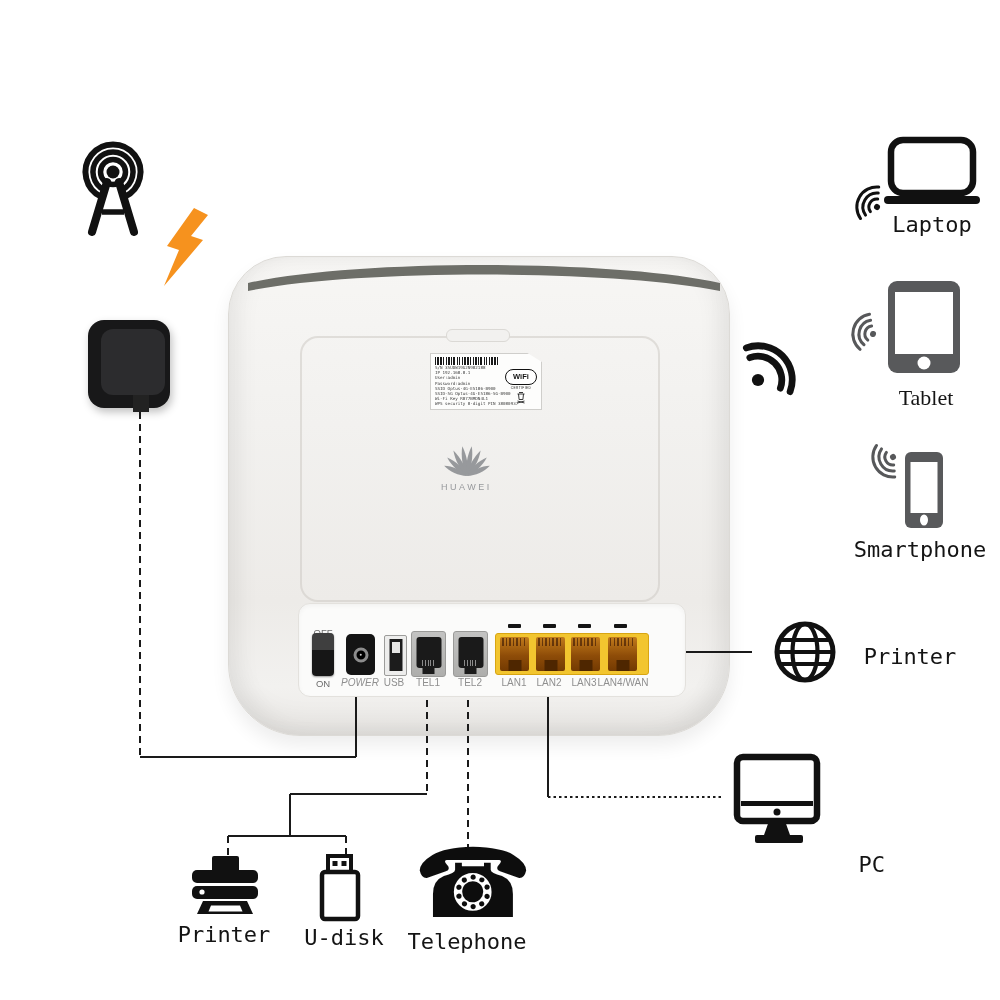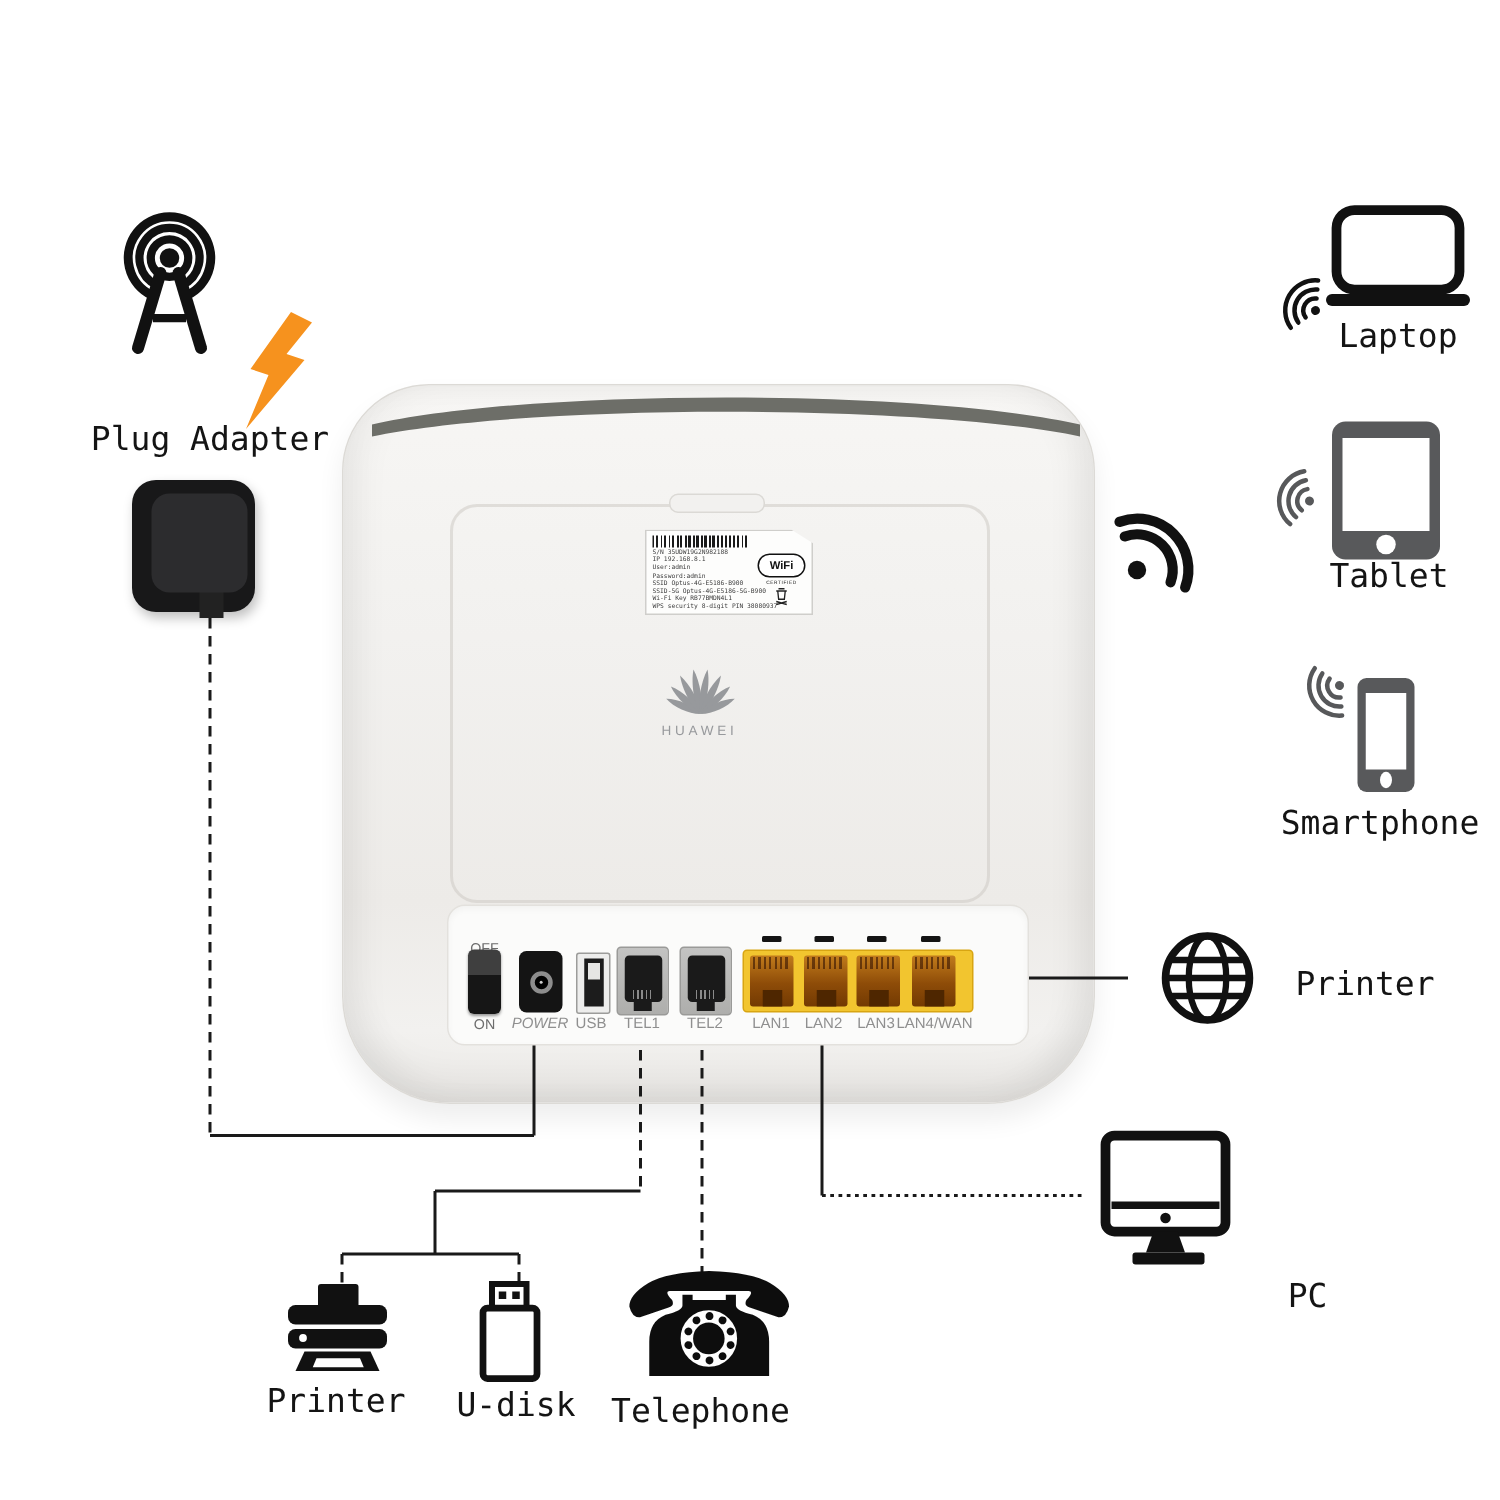--- a/index.html
+++ b/index.html
@@ -169,21 +169,20 @@
       <path d="M41,62 L26,112"></path>
       <path d="M53,62 L68,112"></path>
     </g>
     <path d="M36,92 L58,92" stroke="#111" stroke-width="5.5"></path>
   </svg>
 
   <svg class="abs" style="left:158px;top:206px;" width="56" height="84">
     <polygon points="36,2 50,9 33,30 45,34 6,80 21,44 9,40" fill="#f6921e"></polygon>
   </svg>
 
-  <div class="dev-label" style="left:50px;top:281px;width:180px;">Plug Adapter</div>
   <div class="abs adapter">
     <div class="stub"></div>
     <div class="face"></div>
   </div>
 
   <svg class="abs" style="left:845px;top:133px;" width="145" height="102">
     <rect x="46" y="7" width="82" height="53" rx="12" stroke="#111" stroke-width="6.5" fill="#fff"></rect>
     <rect x="39" y="63" width="96" height="8" rx="4" fill="#111"></rect>
     <g transform="translate(32,74) rotate(30)" stroke="#111" stroke-width="3" fill="none" stroke-linecap="round">
       <circle cx="0" cy="0" r="3" fill="#111" stroke="none"></circle>
@@ -198,21 +197,21 @@
     <rect x="43" y="13" width="72" height="92" rx="9" fill="#58595b"></rect>
     <rect x="50" y="24" width="58" height="62" fill="#fff"></rect>
     <circle cx="79" cy="95" r="6.5" fill="#fff"></circle>
     <g transform="translate(28,66) rotate(15)" stroke="#57585a" stroke-width="3" fill="none" stroke-linecap="round">
       <circle cx="0" cy="0" r="3" fill="#57585a" stroke="none"></circle>
       <path d="M-3.4,-7.3 A8,8 0 0 0 -3.4,7.3"></path>
       <path d="M-5.9,-12.7 A14,14 0 0 0 -5.9,12.7"></path>
       <path d="M-8.5,-18.2 A20,20 0 0 0 -8.5,18.2"></path>
     </g>
   </svg>
-  <div class="dev-label" style="left:856px;top:372px;width:140px;">Tablet</div>
+  <div class="dev-label" style="left:856px;top:385px;width:140px;font-family:Liberation Serif, serif;">Tablet</div>
 
   <svg class="abs" style="left:853px;top:425px;" width="140" height="108">
     <rect x="52" y="27" width="38" height="76" rx="6" fill="#58595b"></rect>
     <rect x="57.5" y="37" width="27" height="51" fill="#fff"></rect>
     <ellipse cx="71" cy="95" rx="4" ry="5.5" fill="#fff"></ellipse>
     <g transform="translate(40,32) rotate(-30)" stroke="#57585a" stroke-width="3" fill="none" stroke-linecap="round">
       <circle cx="0" cy="0" r="3" fill="#57585a" stroke="none"></circle>
       <path d="M-3.4,-7.3 A8,8 0 0 0 -3.4,7.3"></path>
       <path d="M-5.9,-12.7 A14,14 0 0 0 -5.9,12.7"></path>
       <path d="M-8.5,-18.2 A20,20 0 0 0 -8.5,18.2"></path>

